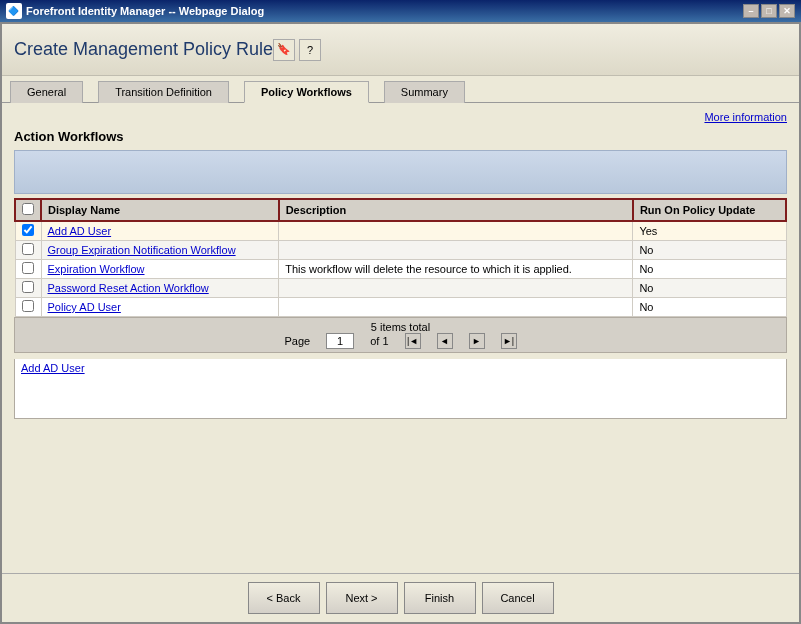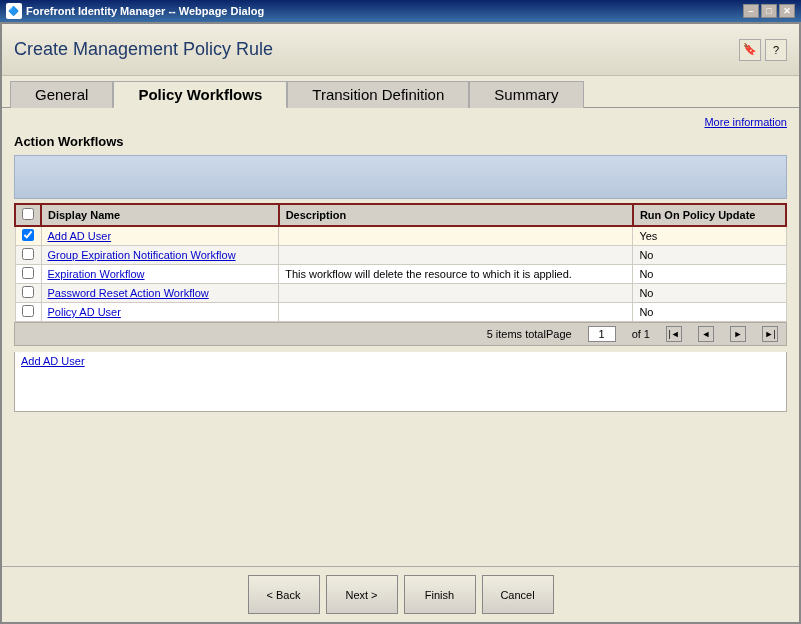--- a/index.html
+++ b/index.html
@@ -54,21 +54,20 @@
       display: flex;
       flex-direction: column;
     }
 
     
     .dialog-header {
       background: linear-gradient(to bottom, #f0ede0, #ddd9c8);
       padding: 2px 12px;
       display: flex;
       align-items: center;
-      justify-content: space-between;
       border-bottom: 1px solid #c0bdb0;
       min-height: 52px;
     }
     .dialog-title {
       font-size: 18px;
       font-weight: normal;
       color: #1f3a6b;
     }
     .header-icons { display: flex; gap: 4px; align-items: center; }
     .header-icon-btn {
@@ -80,27 +79,27 @@
     }
 
     
     .tabs {
       display: flex;
       padding: 4px 8px 0;
       background: #ece9d8;
       border-bottom: 1px solid #999;
     }
     .tab {
-      padding: 4px 24px;
+      padding: 4px 16px;
       border: 1px solid #aaa;
       border-bottom: none;
       background: #d4d0c8;
-      margin-right: 0;
-      cursor: pointer;
-      font-size: 15px;
+      margin-right: 15px;
+      cursor: pointer;
+      font-size: 11px;
       color: #000;
       position: relative;
       bottom: -1px;
     }
     .tab.active {
       background: #ece9d8;
       border-bottom: 1px solid #ece9d8;
       font-weight: bold;
       z-index: 1;
     }
@@ -173,26 +172,27 @@
     .workflow-link {
       color: #0000cc;
       text-decoration: underline;
       cursor: pointer;
     }
 
     
     .pagination-bar {
       display: flex;
       align-items: center;
-      justify-content: flex-end;
+      justify-content: flex-start;
       background: #d4d0c8;
       border: 1px solid #b0aaa0;
       padding: 3px 8px;
       margin-top: 0;
       font-size: 11px;
+      flex-direction: column;
     }
     .pagination-right {
       display: flex;
       align-items: center;
       gap: 16px;
     }
     .page-input {
       width: 28px;
       height: 16px;
       border: 1px solid #888;
@@ -240,21 +240,21 @@
     .footer {
       background: #ece9d8;
       border-top: 1px solid #aaa;
       padding: 8px 12px;
       display: flex;
       justify-content: center;
       gap: 6px;
     }
     .footer-btn {
       min-width: 72px;
-      height: 39px;
+      height: 32px;
       background: linear-gradient(to bottom, #f0ede0, #d4d0c8);
       border: 1px solid #888;
       font-size: 11px;
       cursor: pointer;
       padding: 0 10px;
     }
 
     .checkbox-cell { text-align: center; }
     input[type="checkbox"] { width: 12px; height: 12px; }
   </style>
@@ -276,22 +276,22 @@
   <div class="dialog-header">
     <span class="dialog-title">Create Management Policy Rule</span>
     <div class="header-icons">
       <div class="header-icon-btn">🔖</div>
       <div class="header-icon-btn">?</div>
     </div>
   </div>
 
   <div class="tabs">
     <div class="tab">General</div>
+    <div class="tab">Transition Definition</div>
     <div class="tab active">Policy Workflows</div>
-    <div class="tab">Transition Definition</div>
     <div class="tab">Summary</div>
   </div>
 
   <div class="content">
 
     <div class="more-info-link">More information</div>
 
     <div class="section-title">Action Workflows</div>
 
     <div class="filter-area"></div>

